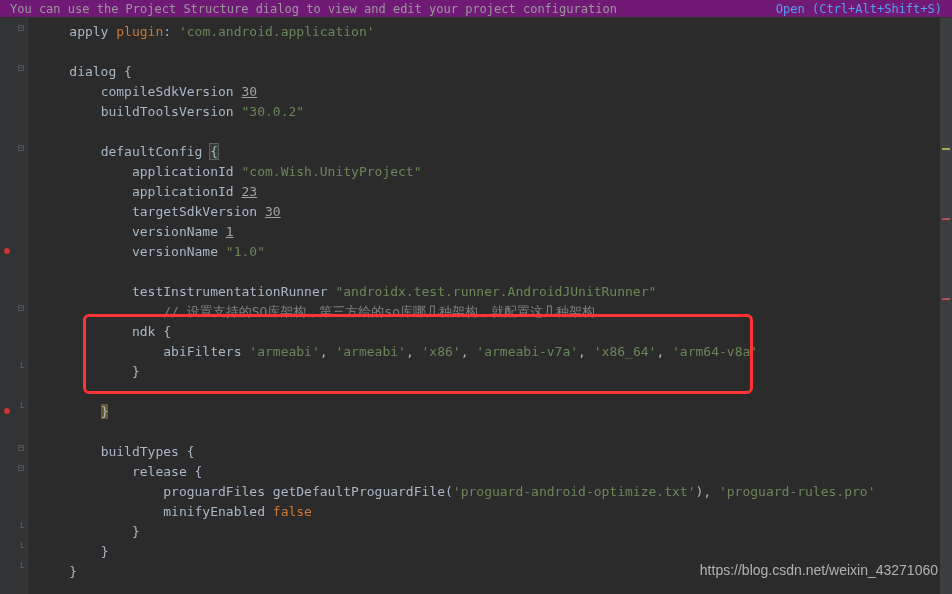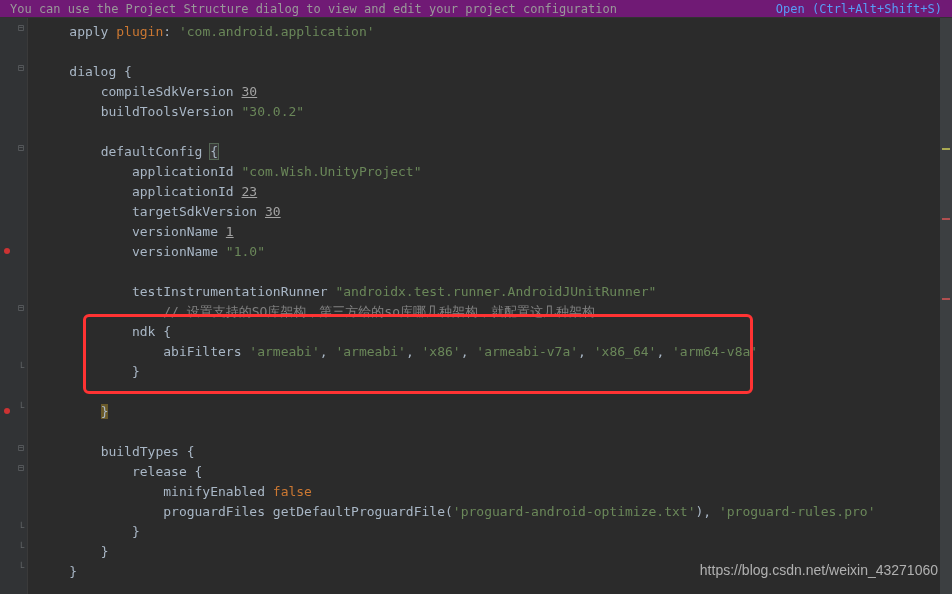--- a/index.html
+++ b/index.html
@@ -157,22 +157,22 @@
       <div class="line">            <span class="id">testInstrumentationRunner </span><span class="str">"androidx.test.runner.AndroidJUnitRunner"</span></div>
       <div class="line">                <span class="comment">// 设置支持的SO库架构，第三方给的so库哪几种架构，就配置这几种架构</span></div>
       <div class="line">            <span class="id">ndk {</span></div>
       <div class="line">                <span class="id">abiFilters </span><span class="str">'armeabi'</span><span class="id">, </span><span class="str">'armeabi'</span><span class="id">, </span><span class="str">'x86'</span><span class="id">, </span><span class="str">'armeabi-v7a'</span><span class="id">, </span><span class="str">'x86_64'</span><span class="id">, </span><span class="str">'arm64-v8a'</span></div>
       <div class="line">            <span class="id">}</span></div>
       <div class="line"></div>
       <div class="line">        <span class="highlight-close">}</span></div>
       <div class="line"></div>
       <div class="line">        <span class="id">buildTypes {</span></div>
       <div class="line">            <span class="id">release {</span></div>
+      <div class="line">                <span class="id">proguardFiles getDefaultProguardFile(</span><span class="str">'proguard-android-optimize.txt'</span><span class="id">), </span><span class="str">'proguard-rules.pro'</span></div>
       <div class="line">                <span class="id">minifyEnabled </span><span class="kw">false</span></div>
-      <div class="line">                <span class="id">proguardFiles getDefaultProguardFile(</span><span class="str">'proguard-android-optimize.txt'</span><span class="id">), </span><span class="str">'proguard-rules.pro'</span></div>
       <div class="line">            <span class="id">}</span></div>
       <div class="line">        <span class="id">}</span></div>
       <div class="line">    <span class="id">}</span></div>
       <div class="red-box"></div>
   </div>
 </div>
 
 <div class="scrollbar-track">
   <div class="scrollbar-marker" style="top:130px;background:#a9a952"></div>
   <div class="scrollbar-marker" style="top:200px;background:#b05050"></div>

